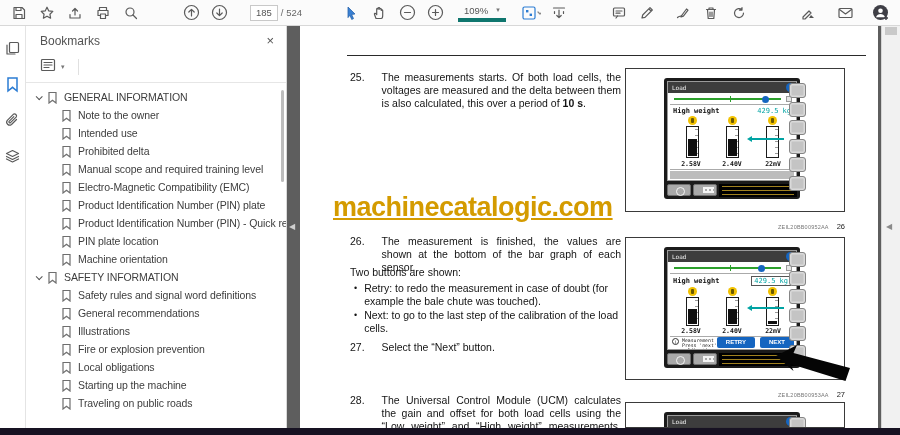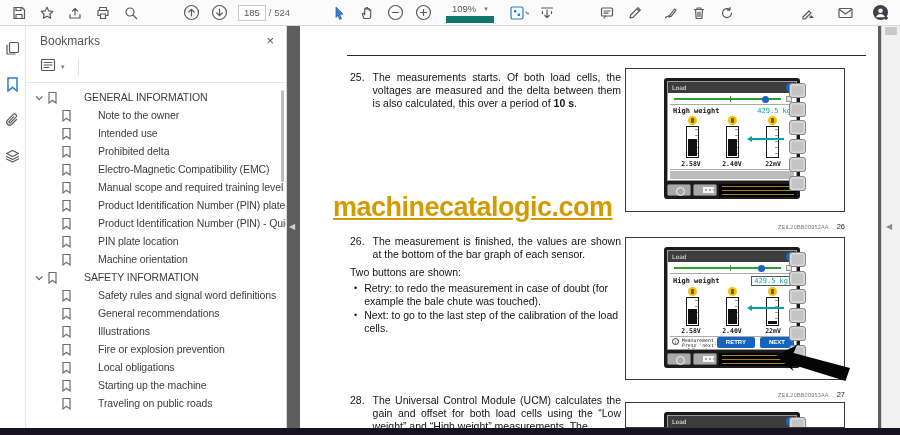--- a/index.html
+++ b/index.html
@@ -4,23 +4,23 @@
 <style>
   * { margin:0; padding:0; box-sizing:border-box; }
   html,body { width:900px; height:435px; overflow:hidden; font-family:"Liberation Sans",sans-serif; background:#fff; }
 
   
   .toolbar { position:absolute; left:0; top:0; width:900px; height:26px; background:#fbfbfb;
              border-bottom:1px solid #d8d8d8; display:flex; align-items:center; padding:0 8px; }
   .tb-btn { width:22px; height:20px; display:flex; align-items:center; justify-content:center; flex:0 0 auto; }
   .tb-btn svg { display:block; }
   .gap-s { margin-left:6px; } .gap-m { margin-left:14px; } .gap-l { margin-left:38px; }
-  .pagebox { font-size:9.5px; color:#666; display:flex; align-items:center; gap:3px; margin-left:8px; }
+  .pagebox { font-size:9.5px; color:#666; display:flex; align-items:center; gap:3px; margin-left:20px; }
   .pagebox .cur { border:1px solid #c9c9c9; padding:0 5px; line-height:14px; background:#fff; color:#555; }
-  .zoombox { font-size:9.5px; color:#555; border-bottom:7px solid #0f766e; padding:1px 6px 2px;
+  .zoombox { font-size:9.5px; color:#555; border-bottom:4px solid #0f766e; padding:1px 6px 2px;
              display:flex; align-items:center; gap:8px; margin-left:12px; }
   .caret { font-size:7px; color:#777; }
   .tb-right { margin-left:auto; display:flex; align-items:center; }
 
   
   .app-body { position:absolute; left:0; top:26px; width:900px; height:402px; display:flex; }
 
   .nav-strip { width:26px; background:#fff; border-right:1px solid #e4e4e4; display:flex;
                flex-direction:column; align-items:center; padding-top:12px; gap:16px; }
   .nav-strip .tb-btn { width:20px; height:20px; }
@@ -29,37 +29,37 @@
   .bm-head { display:flex; align-items:center; justify-content:space-between; padding:8px 12px 6px 14px; }
   .bm-title { font-size:12px; color:#535353; }
   .bm-close { font-size:13px; color:#555; line-height:12px; }
   .bm-opts { display:flex; align-items:center; gap:5px; padding:4px 0 6px 14px; border-bottom:1px solid #e6e6e6; }
   .bm-opts .sep { width:1px; height:16px; background:#e0e0e0; margin-left:8px; }
   .bm-list { padding-top:5px; }
   .bm-row { height:18px; display:flex; align-items:center; gap:6px; padding-left:10px; white-space:nowrap; overflow:hidden; }
   .bm-row .chev { width:5px; height:5px; border-right:1.4px solid #555; border-bottom:1.4px solid #555;
                   transform:rotate(45deg) translateY(-1px); flex:0 0 auto; }
   .bm-row.lvl1 { padding-left:35px; }
-  .bm-label { font-size:10.5px; color:#3d3d3d; letter-spacing:-0.1px;margin-left:20px; }
+  .bm-label { font-size:10.5px; color:#3d3d3d; letter-spacing:-0.1px; }
   .bm-scroll { position:absolute; right:2px; top:64px; width:3px; height:92px; background:#bdbdbd; border-radius:2px; }
 
   
   .doc-area { flex:1; position:relative; background:#5e5e5e; }
   .collapse-w { position:absolute; left:2px; top:196px; font-size:8px; color:#cfcfcf; }
   .right-strip { position:absolute; right:0; top:0; bottom:0; width:19px; background:#f1f1f1; border-left:1px solid #d6d6d6; }
   .right-strip .thumb { position:absolute; top:1px; left:3px; width:12px; height:8px; background:#c9c9c9; }
   .right-strip .collapse-e { position:absolute; left:4px; top:196px; font-size:8px; color:#8a8a8a; }
   .page { position:absolute; left:13px; top:0; bottom:0; width:578px; background:#fff; overflow:hidden; }
 
   .doc-header { position:absolute; left:47px; right:12px; top:10px; text-align:center;
                 font-size:10.5px; color:#1a1a1a; }
   .doc-rule { position:absolute; left:47px; right:12px; top:29px; border-top:1.3px solid #2a2a2a; }
 
   .para { position:absolute; left:50px; width:271px; font-size:10.5px; line-height:13.2px; color:#141414;
-          display:flex; gap:8px; }
+          display:flex; gap:17px; }
   .para .num { flex:0 0 auto; }
   .para .txt { text-align:justify; }
   .plain { position:absolute; left:50px; width:271px; font-size:10.5px; line-height:13.2px; color:#141414; text-align:justify; }
   .bullet { position:absolute; left:54px; width:267px; font-size:10.5px; line-height:13.2px; color:#141414;
             display:flex; gap:7px; }
   .bullet .dot { font-size:9px; line-height:13px; }
   .watermark { position:absolute; left:33px; top:166px; font-size:27px; font-weight:bold; color:#d49b00;
                letter-spacing:-0.5px; white-space:nowrap;text-decoration:underline; }
 
   
@@ -339,29 +339,29 @@
             <path d="M2 1.5h7v10.5l-3.5-2.8L2 12z" fill="none" stroke="#6e6e6e" stroke-width="1.2"></path>
           </svg>
           <span class="bm-label">Prohibited delta</span>
         </div>
 
         <div class="bm-row lvl1">
 
           <svg width="11" height="13" style="flex:0 0 auto">
             <path d="M2 1.5h7v10.5l-3.5-2.8L2 12z" fill="none" stroke="#6e6e6e" stroke-width="1.2"></path>
           </svg>
+          <span class="bm-label">Manual scope and required training level</span>
+        </div>
+
+        <div class="bm-row lvl1">
+
+          <svg width="11" height="13" style="flex:0 0 auto">
+            <path d="M2 1.5h7v10.5l-3.5-2.8L2 12z" fill="none" stroke="#6e6e6e" stroke-width="1.2"></path>
+          </svg>
           <span class="bm-label">Electro-Magnetic Compatibility (EMC)</span>
-        </div>
-
-        <div class="bm-row lvl1">
-
-          <svg width="11" height="13" style="flex:0 0 auto">
-            <path d="M2 1.5h7v10.5l-3.5-2.8L2 12z" fill="none" stroke="#6e6e6e" stroke-width="1.2"></path>
-          </svg>
-          <span class="bm-label">Manual scope and required training level</span>
         </div>
 
         <div class="bm-row lvl1">
 
           <svg width="11" height="13" style="flex:0 0 auto">
             <path d="M2 1.5h7v10.5l-3.5-2.8L2 12z" fill="none" stroke="#6e6e6e" stroke-width="1.2"></path>
           </svg>
           <span class="bm-label">Product Identification Number (PIN) plate</span>
         </div>
 
@@ -476,20 +476,24 @@
           <span class="txt">The measurement is finished, the values are shown at the bottom of the bar graph of each sensor.</span>
       </div>
       <div class="plain" style="top:240px">Two buttons are shown:</div>
       <div class="bullet" style="top:256px">
         <span class="dot">•</span>
           <span class="txt">Retry:  to redo the measurement in case of doubt (for example the bale chute was touched).</span>
       </div>
       <div class="bullet" style="top:283px">
         <span class="dot">•</span>
           <span class="txt">Next:  to go to the last step of the calibration of the load cells.</span>
+      </div>
+      <div class="para" style="top:315px">
+        <span class="num">27.</span>
+          <span class="txt">Select the “Next” button.</span>
       </div>
       <div class="para" style="top:368px">
         <span class="num">28.</span>
           <span class="txt">The Universal Control Module (UCM) calculates the gain and offset for both load cells using the “Low weight” and “High weight” measurements. The</span>
       </div>
 
       <div class="figure" style="top:42px;height:144px">
         <div class="term">
           <div class="bezel">
             <div class="screen">

